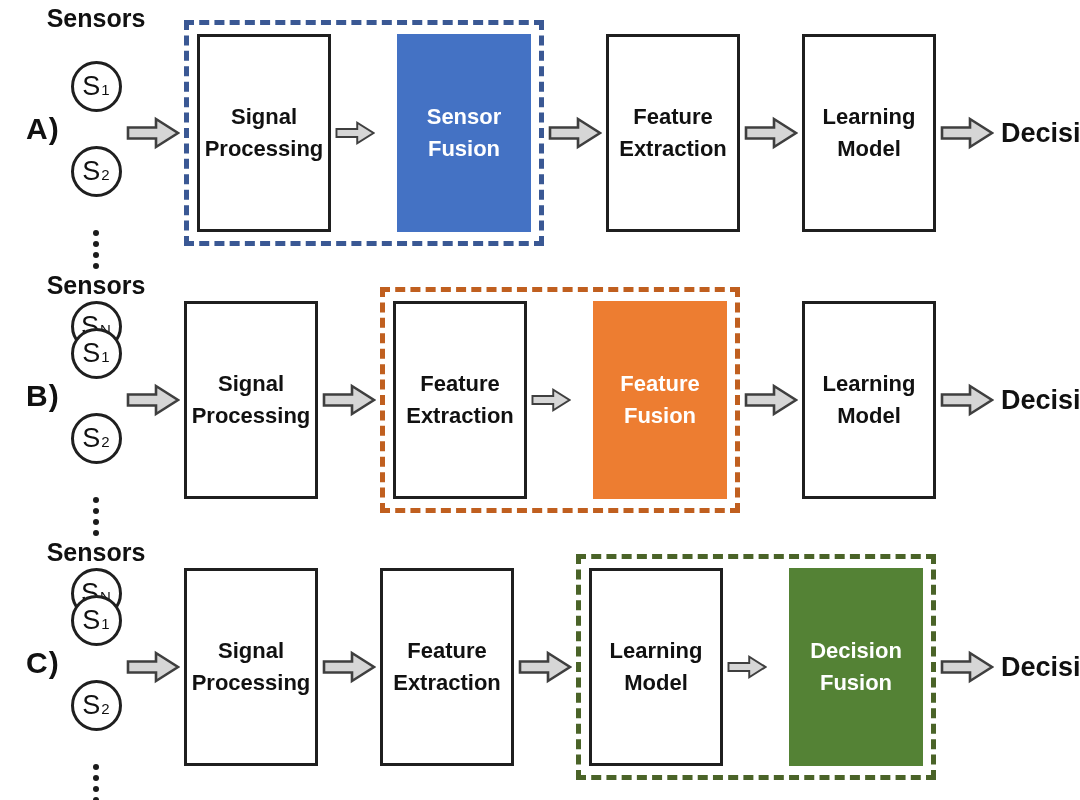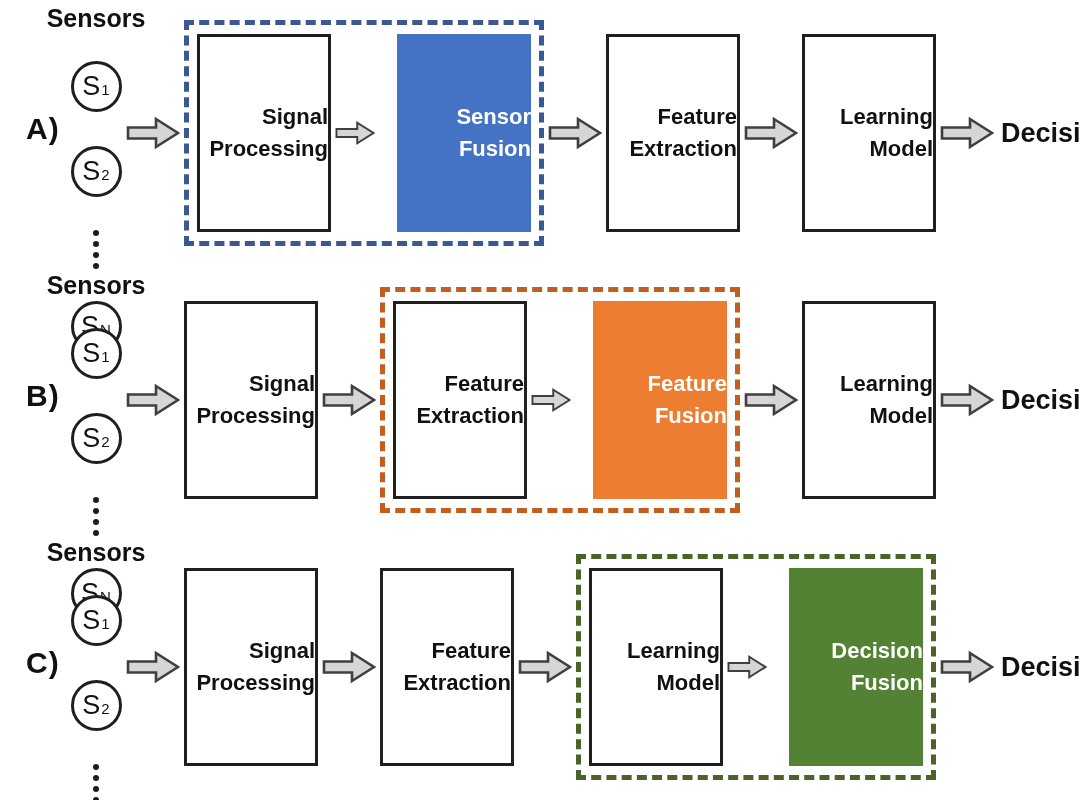--- a/index.html
+++ b/index.html
@@ -46,21 +46,21 @@
   
   .flow {
     position: absolute; left: 124px; top: 0; height: 266px;
     display: flex; align-items: center; white-space: nowrap;
   }
   .box {
     box-sizing: border-box;
     width: 134px; height: 198px;
     border: 3px solid #1f1f1f; background: #fff;
     margin: 0 2px;
-    display: flex; flex-direction: column; align-items: flex-end; justify-content: center;
+    display: flex; flex-direction: column; align-items: center; justify-content: center;
     text-align: center; font-size: 22px; font-weight: bold; line-height: 1.45;
     flex: none;
   }
   .box.fusion { border: none; color: #ffffff; margin-left: 20px; }
   .fusion-blue   { background: #4472C4; }
   .fusion-orange { background: #ED7D31; }
   .fusion-green  { background: #548235; }
 
   .group {
     display: flex; align-items: center;

